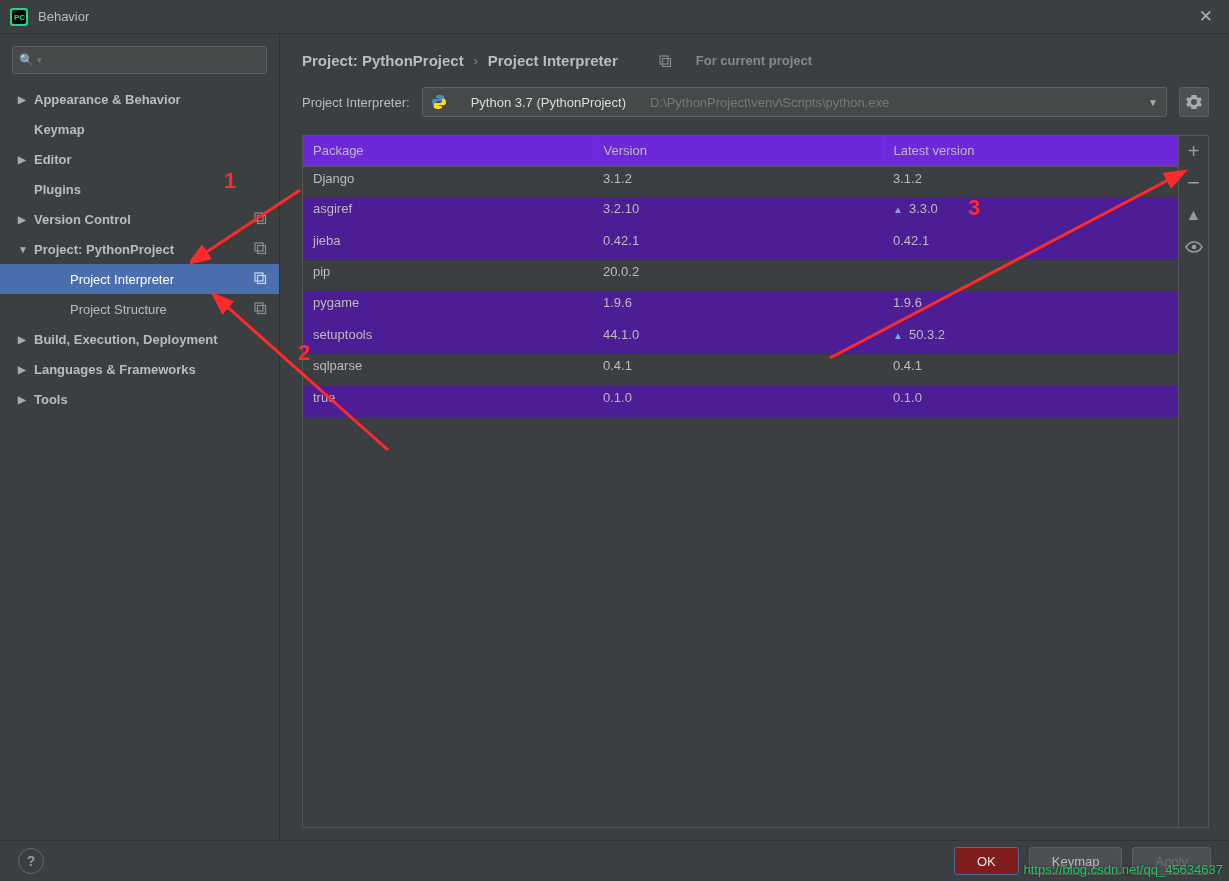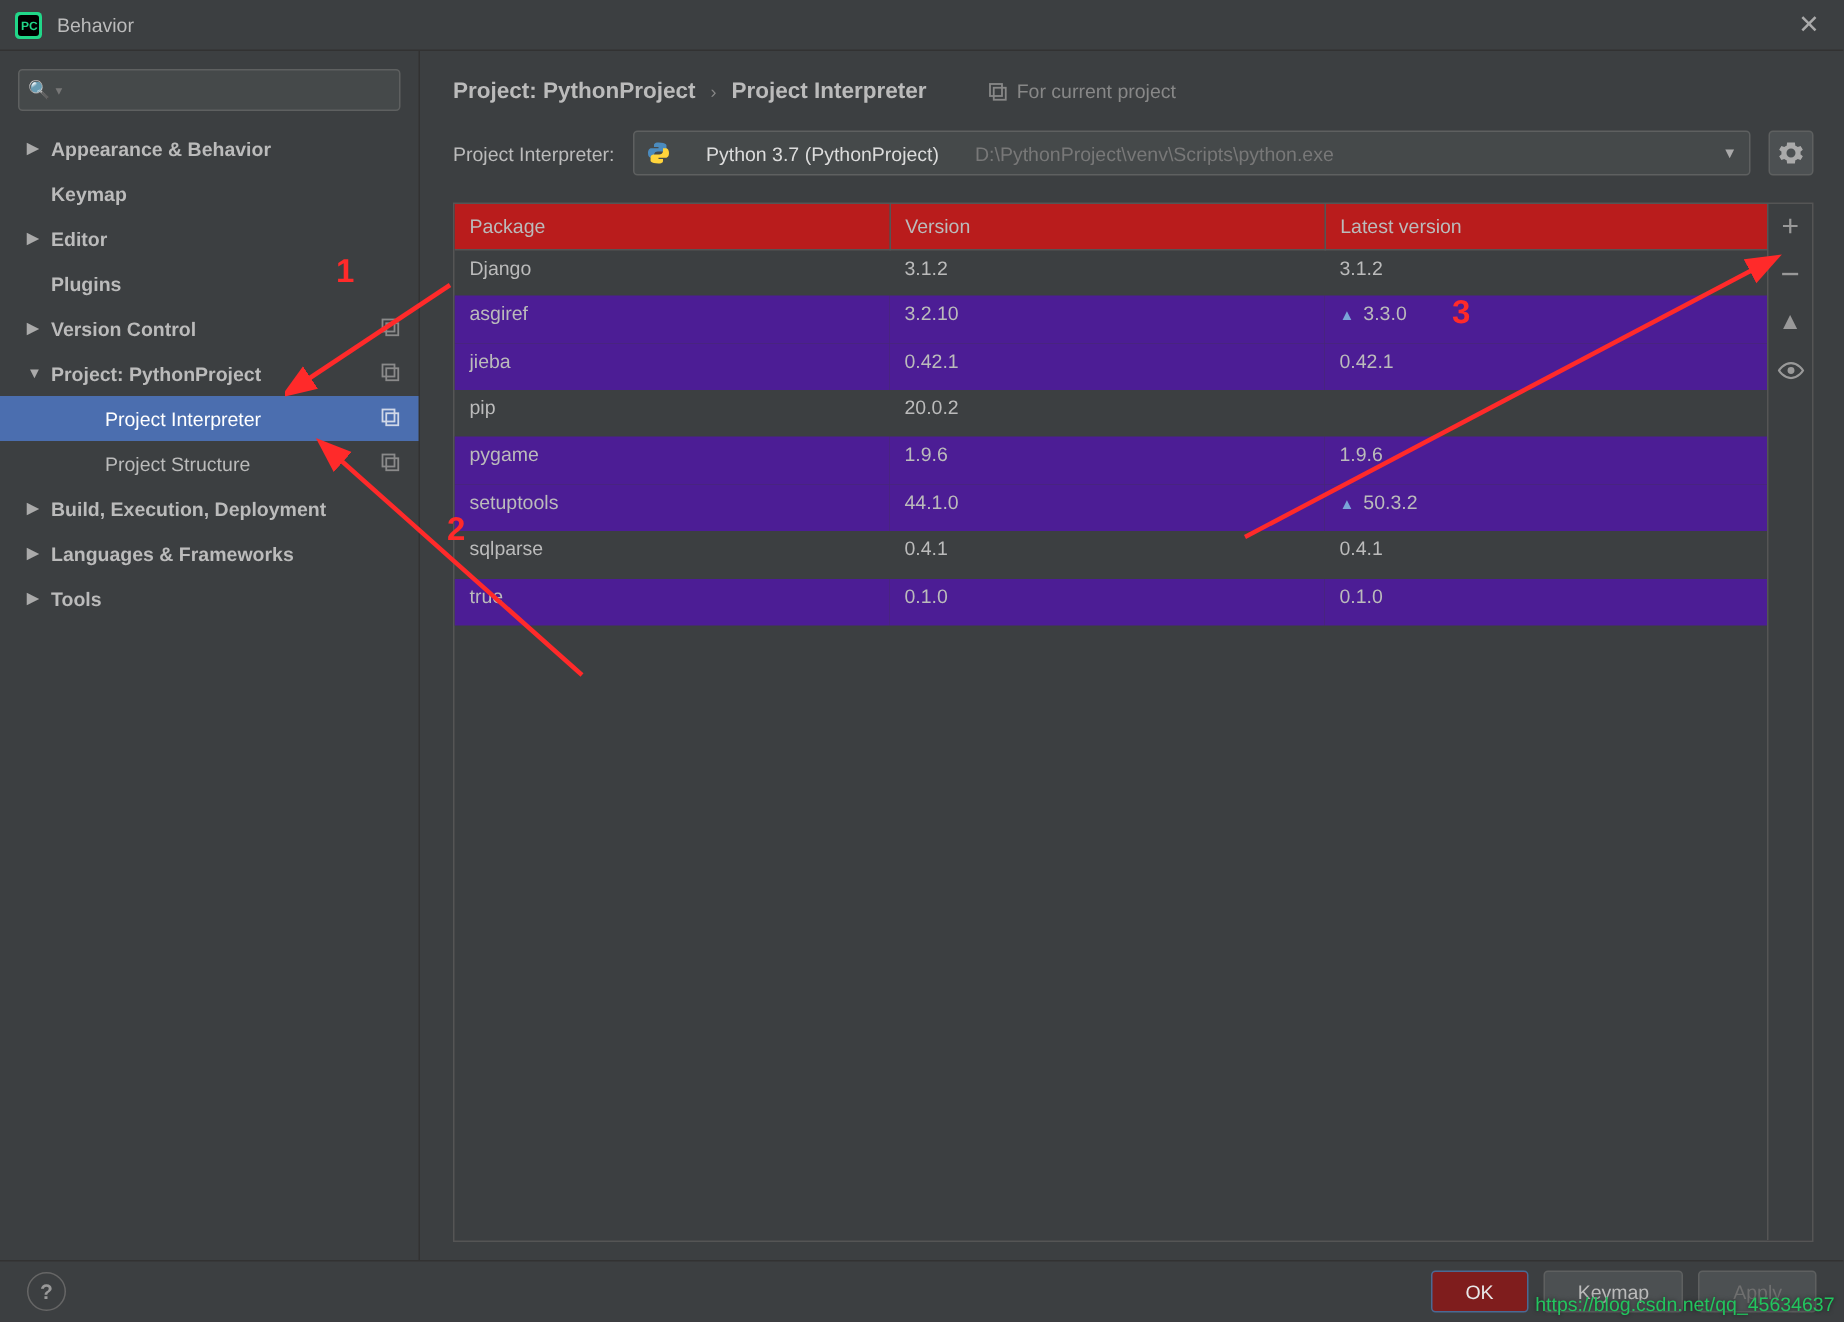--- a/index.html
+++ b/index.html
@@ -66,22 +66,22 @@
     display: flex; flex-direction: column;
   }
   .breadcrumb {
     display: flex; align-items: center; gap: 10px;
     margin-bottom: 18px;
     font-size: 15px;
   }
   .breadcrumb .bc { color: #bbbbbb; font-weight: 700; }
   .breadcrumb .sep { color: #888; font-size: 12px; }
   .breadcrumb .tag {
-    display: flex; align-items: center; gap: 6px;
-    color: #888; font-size: 13px; margin-left: 30px; font-weight: 400;
+    display: flex; align-items: center; gap: 24px;
+    color: #888; font-size: 13px; margin-left: 30px; font-weight: 700;
   }
   .breadcrumb .tag .copy-icon { width: 14px; height: 14px; }
   .interp-row {
     display: flex; align-items: center; gap: 12px;
     margin-bottom: 18px;
   }
   .interp-row .lbl { color: #bbbbbb; font-size: 13px; }
   .interp-select {
     flex: 1; height: 30px;
     background: #45494a;
@@ -101,21 +101,21 @@
     color: #aaaaaa;
   }
   .table-wrap {
     flex: 1; display: flex;
     border: 1px solid #555555;
     background: #3c3f41;
     overflow: hidden;
   }
   .pkg-table { flex: 1; border-collapse: collapse; width: 100%; }
   .pkg-table th {
-    background: #b91c1c;
+    background: #6d28d9;
     color: #bbbbbb; font-weight: 500;
     text-align: left; padding: 7px 10px;
     height: 30px;
     border-right: 1px solid #555555;
     border-bottom: 1px solid #555555;
   }
   .pkg-table th:last-child { border-right: none; }
   .pkg-table td {
     padding: 4px 10px; color: #bbbbbb;
     height: 26px;

